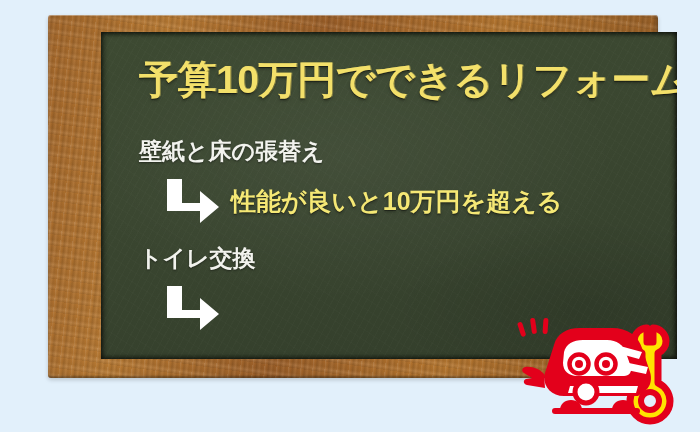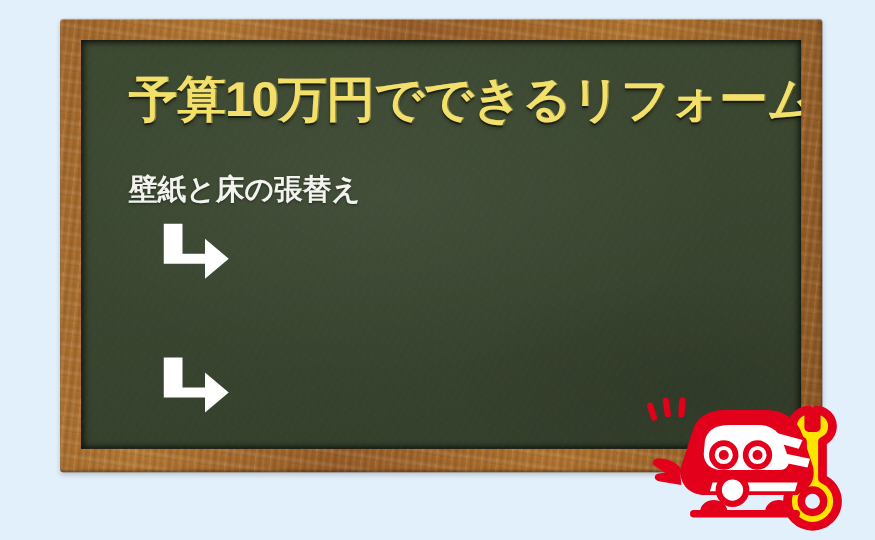--- a/index.html
+++ b/index.html
@@ -69,20 +69,21 @@
     background:
       radial-gradient(ellipse 78% 72% at 42% 38%, rgba(255,255,255,0.045) 0%, rgba(255,255,255,0.0) 62%),
       radial-gradient(ellipse 50% 40% at 85% 85%, rgba(0,0,0,0.10) 0%, rgba(0,0,0,0) 70%),
       linear-gradient(170deg, #3d4a32 0%, #3a4630 45%, #333e2b 100%);
     box-shadow:
       inset 0 2px 5px rgba(0,0,0,0.55),
       inset 0 -2px 4px rgba(0,0,0,0.35),
       inset 3px 0 5px rgba(0,0,0,0.30),
       inset -3px 0 5px rgba(0,0,0,0.30);
     overflow: hidden;
+    margin-left: 36px;
   }
 
   .chalk-dust {
     position: absolute;
     left: 0; top: 0; right: 0; bottom: 0;
     pointer-events: none;
     opacity: 0.30;
     background:
       repeating-linear-gradient(118deg, rgba(255,255,255,0.05) 0 1px, rgba(255,255,255,0) 1px 6px),
       repeating-linear-gradient(34deg, rgba(255,255,255,0.035) 0 1px, rgba(255,255,255,0) 1px 9px);
@@ -172,22 +173,24 @@
       <div class="board-content">
 
         <div class="title">予算10万円でできるリフォーム</div>
 
         <div class="subhead subhead-1">壁紙と床の張替え</div>
 
         <div class="arrow-row arrow-row-1">
           <svg class="arrow-icon" viewBox="0 0 56 46">
             <path d="M2 1 H17 V25 H35 V13 L54 29 L35 45 V33 H2 Z" fill="#ffffff"></path>
           </svg>
+          <div class="callout">性能が良いと10万円を超える</div>
         </div>
 
+        <div class="subhead subhead-2">トイレ交換</div>
 
         <div class="arrow-row arrow-row-2">
           <svg class="arrow-icon" viewBox="0 0 56 46">
             <path d="M2 1 H17 V25 H35 V13 L54 29 L35 45 V33 H2 Z" fill="#ffffff"></path>
           </svg>
         </div>
 
       </div>
     </div>
   </div>

